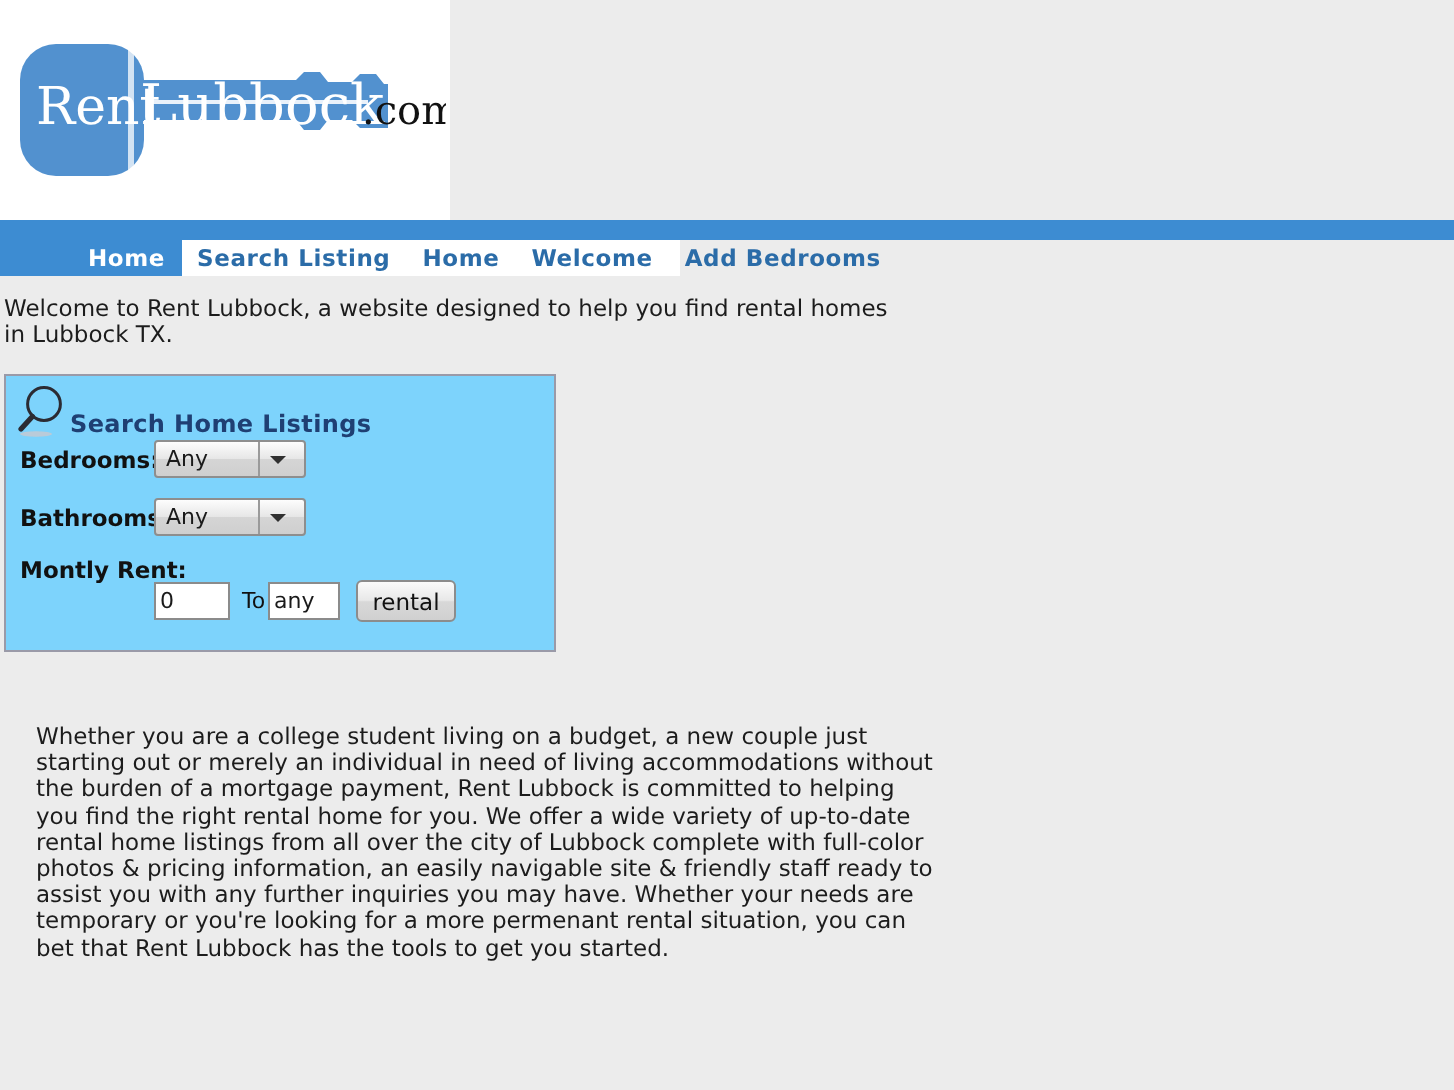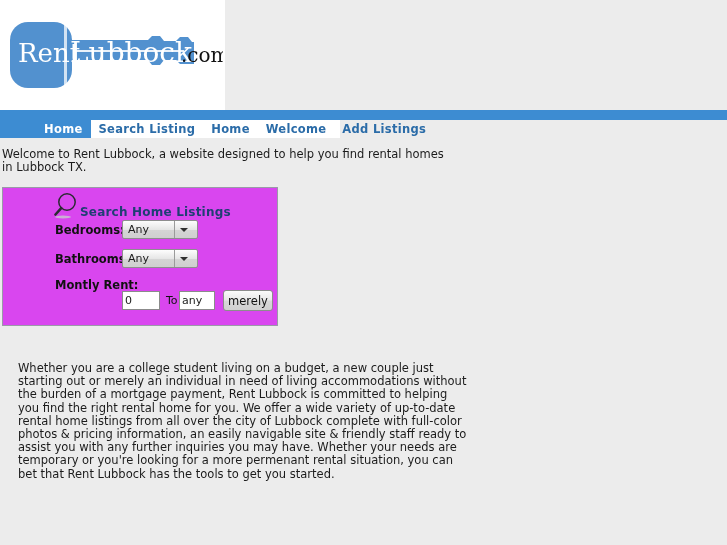--- a/index.html
+++ b/index.html
@@ -98,24 +98,23 @@
     color: #1c1c1c;
   }
 
   
   #search-panel {
     position: absolute;
     left: 2px;
     top: 39px;
     width: 276px;
     height: 139px;
-    background: #d946ef;
+    background: #7dd3fc;
     border: 1px solid #9a9aa8;
     box-sizing: border-box;
-    padding-left: 45px;
   }
 
   #search-head {
     position: relative;
     height: 32px;
   }
   #search-icon {
     position: absolute;
     left: 6px;
     top: 4px;
@@ -257,21 +256,21 @@
 
       <text x="62" y="44" font-family="'DejaVu Serif','Liberation Serif',serif" font-size="28" fill="#ffffff">Lubbock</text>
 
       <text x="173" y="44" font-family="'DejaVu Serif','Liberation Serif',serif" font-size="20" fill="#111111">.com</text>
     </svg>
   </div>
 </div>
 
 <div id="navbar-blue"></div>
 <div id="navbar">
-  <span class="nav-item active">Home</span><span class="nav-item">Search Listing</span><span class="nav-item">Home</span><span class="nav-item">Welcome</span><span class="nav-item">Add Listings</span>
+  <span class="nav-item active">Home</span><span class="nav-item">Search Listing</span><span class="nav-item">Home</span><span class="nav-item">Welcome</span><span class="nav-item">Add Bedrooms</span>
 </div>
 <div id="navbar-spacer"></div>
 
 <div id="content">
 
   <p class="intro">Welcome to Rent Lubbock, a website designed to help you find rental homes in Lubbock TX.</p>
 
   <div id="search-panel">
 
     <div id="search-head">
@@ -297,20 +296,20 @@
       <span class="gtk-select" style="top:0px;">
         <span class="sel-text">Any</span><span class="sel-arrow-box"></span>
       </span>
     </div>
 
     <div class="field-row" style="height:34px;">
       <span class="field-label" style="top:0px;text-align:right;">Montly Rent:</span>
       <input class="gtk-text" id="rent-min" style="top: 13px;" type="text" value="0">
       <span id="rent-to" style="top:16px;">To</span>
       <input class="gtk-text" id="rent-max" style="top: 13px;" type="text" value="any">
-      <button id="search-button" style="top:12px;">merely</button>
+      <button id="search-button" style="top:12px;">rental</button>
     </div>
 
   </div>
 
   <p class="body-copy">Whether you are a college student living on a budget, a new couple just starting out or merely an individual in need of living accommodations without the burden of a mortgage payment, Rent Lubbock is committed to helping you find the right rental home for you. We offer a wide variety of up-to-date rental home listings from all over the city of Lubbock complete with full-color photos &amp; pricing information, an easily navigable site &amp; friendly staff ready to assist you with any further inquiries you may have. Whether your needs are temporary or you're looking for a more permenant rental situation, you can bet that Rent Lubbock has the tools to get you started.</p>
 
 </div>
 
 </body></html>

